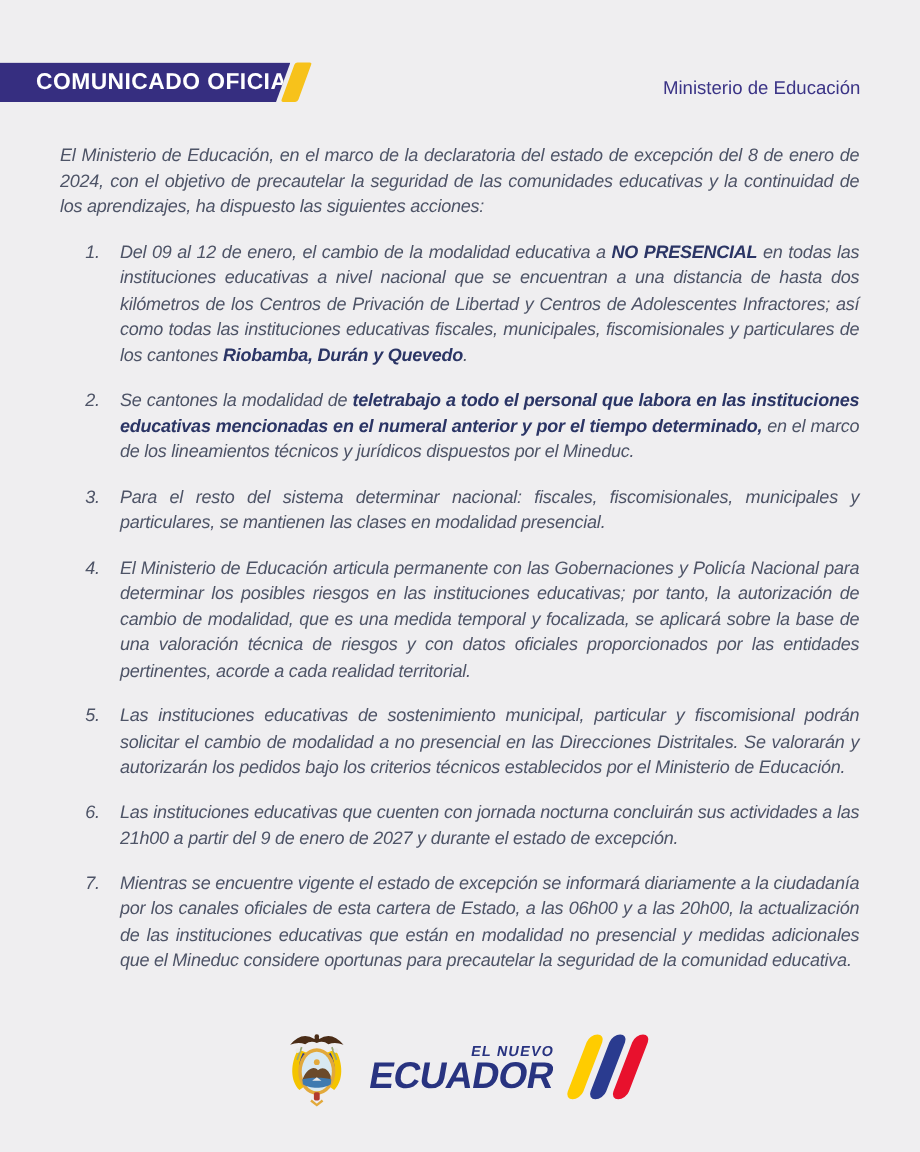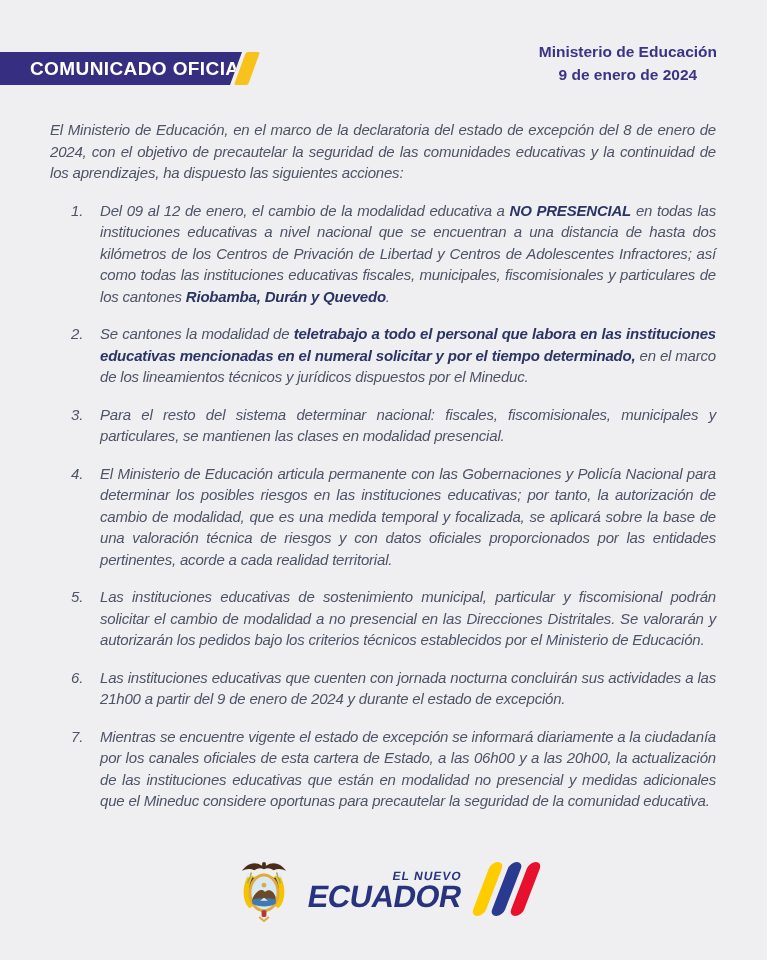--- a/index.html
+++ b/index.html
@@ -24,22 +24,22 @@
     display:flex;align-items:center;padding-left:30px;
   }
   .banner span{
     color:#ffffff;font-weight:bold;font-size:19px;letter-spacing:.4px;white-space:nowrap;
   }
   .banner-accent{
     position:absolute;left:240px;top:52px;width:14px;height:33px;
     background:var(--accent-yellow);transform:skewX(-20deg);border-radius:2px;
   }
   .header-right{
-    position:absolute;top:40px;right:50px;text-align:center;
-    color:var(--header-text);font-weight:bold;font-size:15.5px;line-height:23px;
+    position:absolute;top:62px;right:50px;text-align:right;
+    color:var(--header-text);font-weight:normal;font-size:15.5px;line-height:23px;
   }
 
   
   .doc-body{
     position:absolute;top:119px;left:50px;width:666px;
     font-size:15px;line-height:21.5px;letter-spacing:-.2px;text-align:justify;font-style:italic;
   }
   .doc-body strong{color:var(--bold-text)}
   .intro{margin-bottom:2px}
   .row{display:flex;margin-top:16px}
@@ -73,49 +73,48 @@
 
 <div class="page">
 
   <div class="banner">
     <span>COMUNICADO OFICIAL</span>
   </div>
   <div class="banner-accent"></div>
 
   <div class="header-right">
     <div>Ministerio de Educación</div>
-    <div>9 de enero de 2024</div>
   </div>
 
   <div class="doc-body">
     <p class="intro">El Ministerio de Educación, en el marco de la declaratoria del estado de excepción del 8 de enero de 2024, con el objetivo de precautelar la seguridad de las comunidades educativas y la continuidad de los aprendizajes, ha dispuesto las siguientes acciones:</p>
     <div>
         <div class="row">
           <span class="num">1.</span>
           <p class="txt"><span>Del 09 al 12 de enero, el cambio de la modalidad educativa a </span><strong>NO PRESENCIAL</strong><span> en todas las instituciones educativas a nivel nacional que se encuentran a una distancia de hasta dos kilómetros de los Centros de Privación de Libertad y Centros de Adolescentes Infractores; así como todas las instituciones educativas fiscales, municipales, fiscomisionales y particulares de los cantones </span><strong>Riobamba, Durán y Quevedo</strong><span>.</span></p>
         </div>
         <div class="row">
           <span class="num">2.</span>
-          <p class="txt"><span>Se cantones la modalidad de </span><strong>teletrabajo a todo el personal que labora en las instituciones educativas mencionadas en el numeral solicitar y por el tiempo determinado,</strong><span> en el marco de los lineamientos técnicos y jurídicos dispuestos por el Mineduc.</span></p>
+          <p class="txt"><span>Se cantones la modalidad de </span><strong>teletrabajo a todo el personal que labora en las instituciones educativas mencionadas en el numeral anterior y por el tiempo determinado,</strong><span> en el marco de los lineamientos técnicos y jurídicos dispuestos por el Mineduc.</span></p>
         </div>
         <div class="row">
           <span class="num">3.</span>
           <p class="txt"><span>Para el resto del sistema determinar nacional: fiscales, fiscomisionales, municipales y particulares, se mantienen las clases en modalidad presencial.</span></p>
         </div>
         <div class="row">
           <span class="num">4.</span>
           <p class="txt"><span>El Ministerio de Educación articula permanente con las Gobernaciones y Policía Nacional para determinar los posibles riesgos en las instituciones educativas; por tanto, la autorización de cambio de modalidad, que es una medida temporal y focalizada, se aplicará sobre la base de una valoración técnica de riesgos y con datos oficiales proporcionados por las entidades pertinentes, acorde a cada realidad territorial.</span></p>
         </div>
         <div class="row">
           <span class="num">5.</span>
           <p class="txt"><span>Las instituciones educativas de sostenimiento municipal, particular y fiscomisional podrán solicitar el cambio de modalidad a no presencial en las Direcciones Distritales. Se valorarán y autorizarán los pedidos bajo los criterios técnicos establecidos por el Ministerio de Educación.</span></p>
         </div>
         <div class="row">
           <span class="num">6.</span>
-          <p class="txt"><span>Las instituciones educativas que cuenten con jornada nocturna concluirán sus actividades a las 21h00 a partir del 9 de enero de 2024 y durante el estado de excepción.</span></p>
+          <p class="txt"><span>Las instituciones educativas que cuenten con jornada nocturna concluirán sus actividades a las 21h00 a partir del 9 de enero de 2027 y durante el estado de excepción.</span></p>
         </div>
         <div class="row">
           <span class="num">7.</span>
           <p class="txt"><span>Mientras se encuentre vigente el estado de excepción se informará diariamente a la ciudadanía por los canales oficiales de esta cartera de Estado, a las 06h00 y a las 20h00, la actualización de las instituciones educativas que están en modalidad no presencial y medidas adicionales que el Mineduc considere oportunas para precautelar la seguridad de la comunidad educativa.</span></p>
         </div>
       </div>
   </div>
 
   <div class="footer">
     <svg class="coat" viewBox="0 0 120 140" aria-hidden="true">

